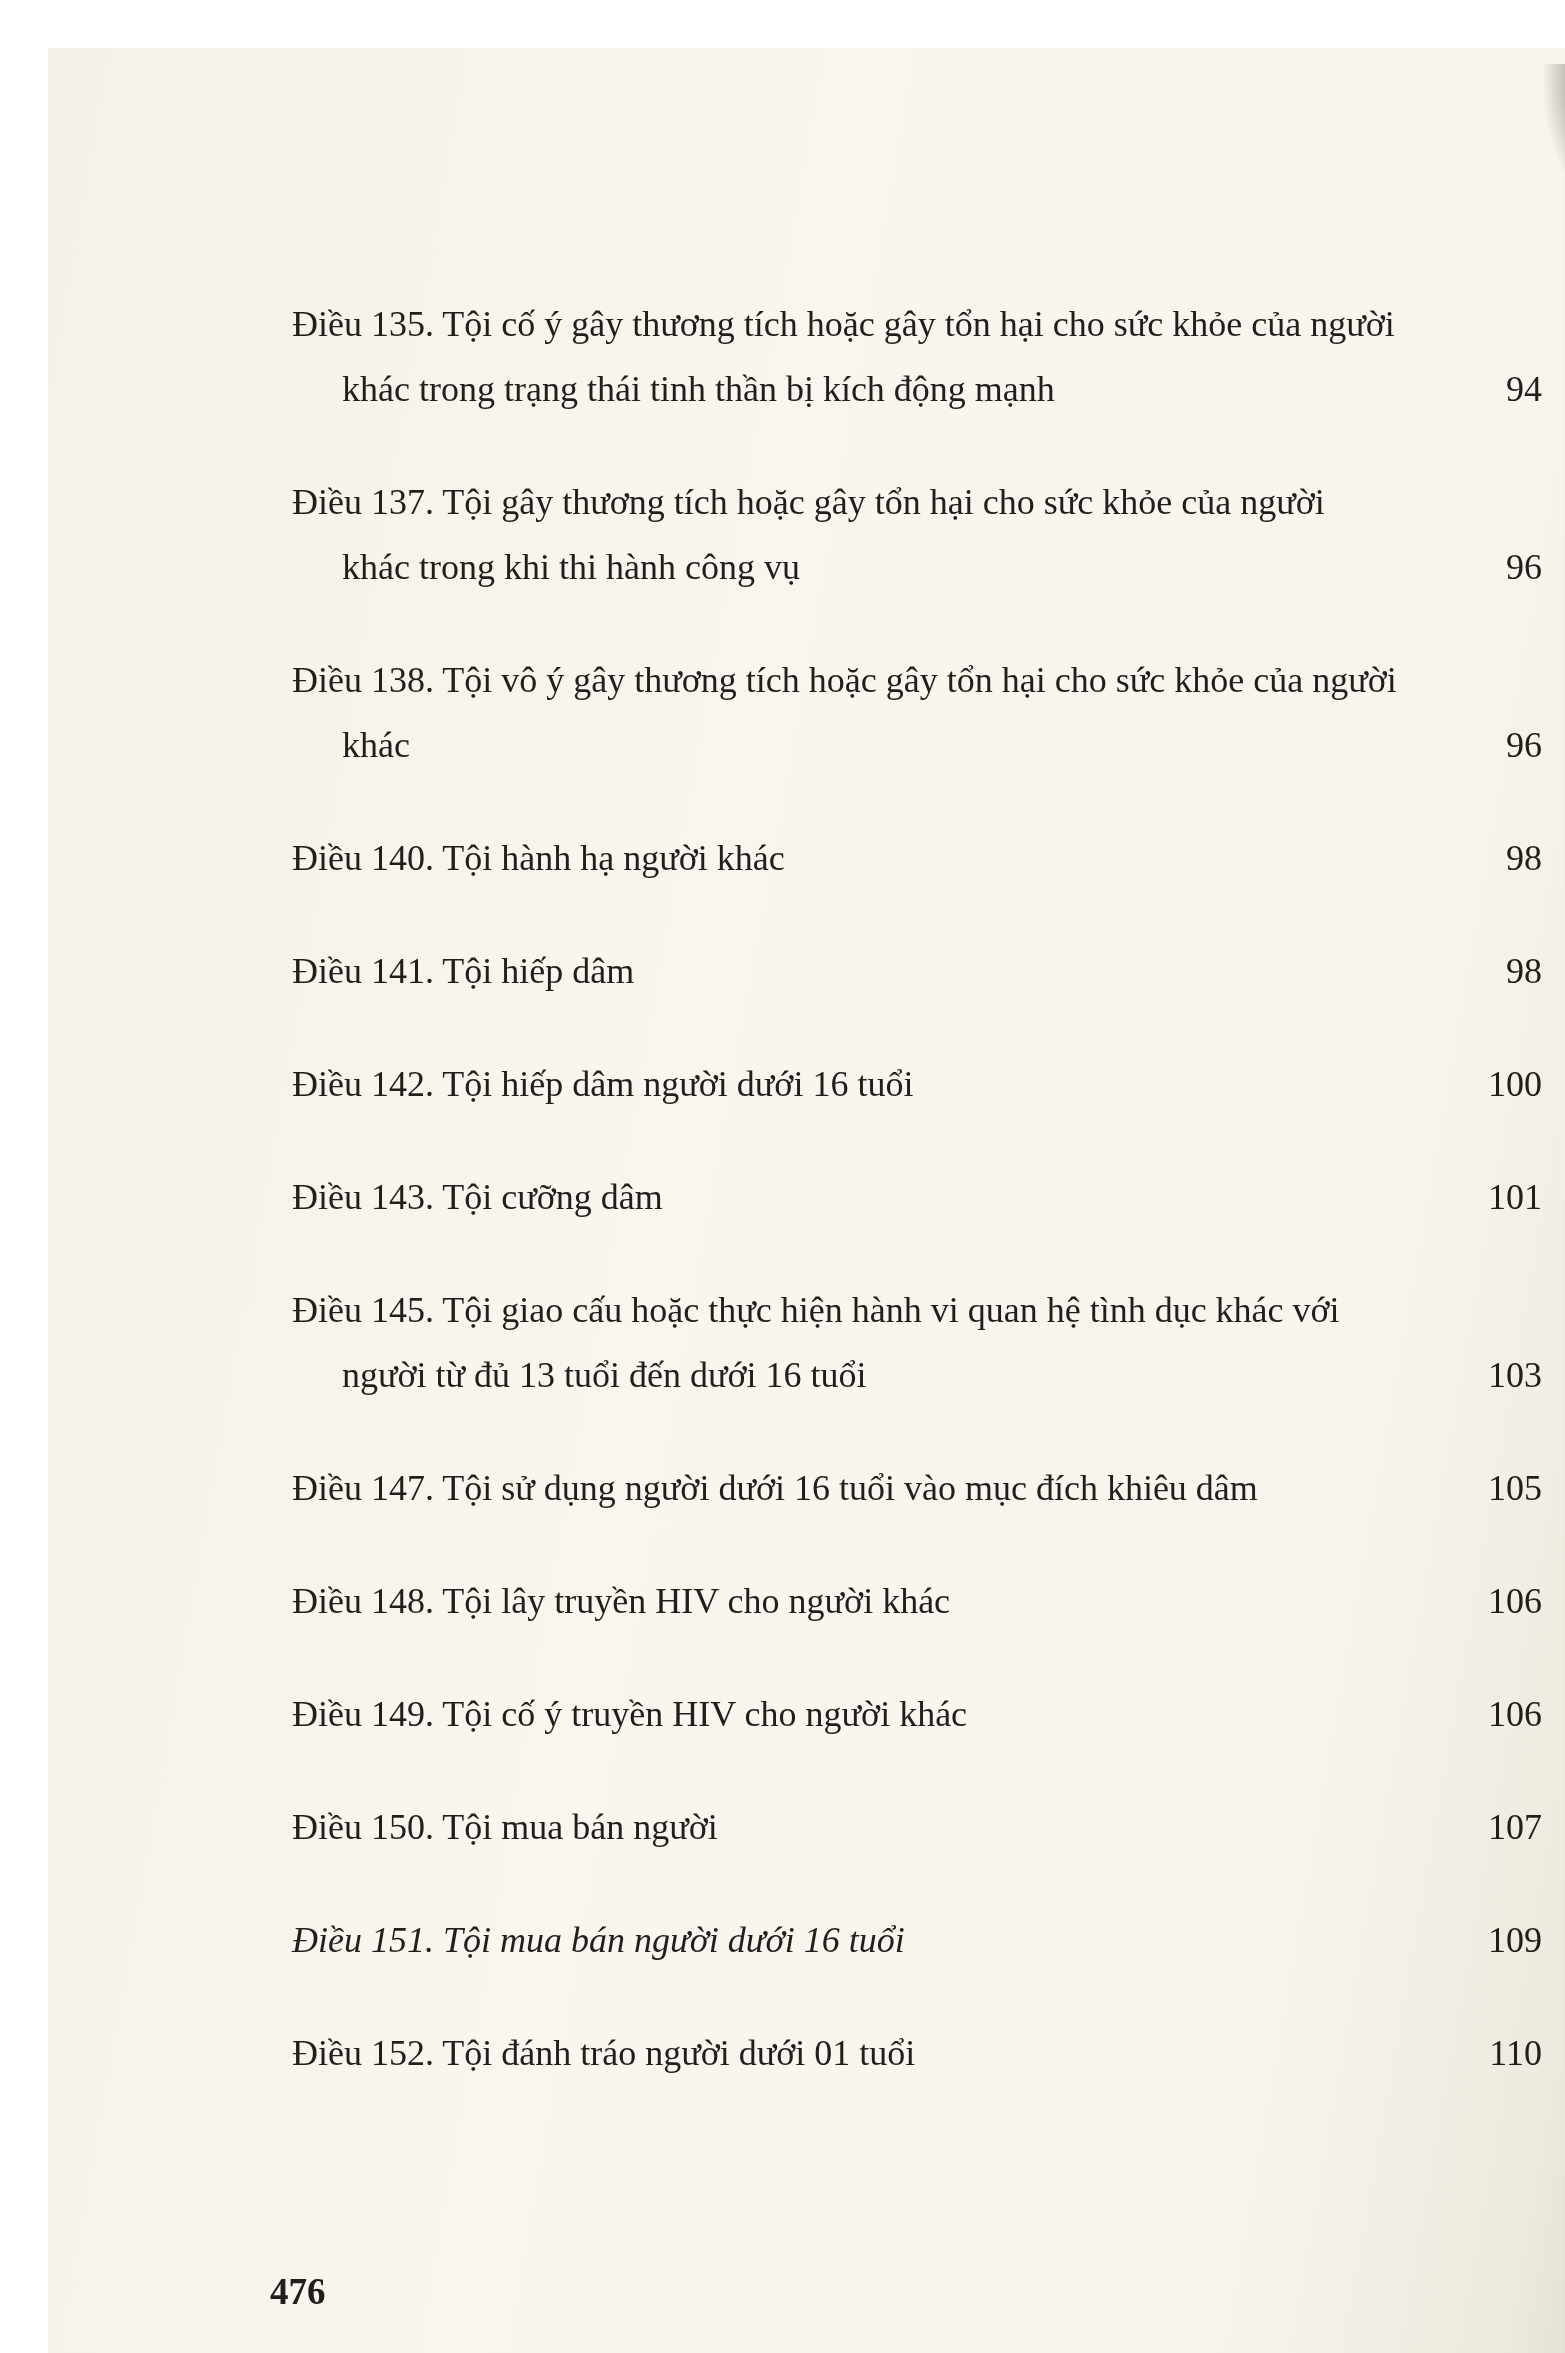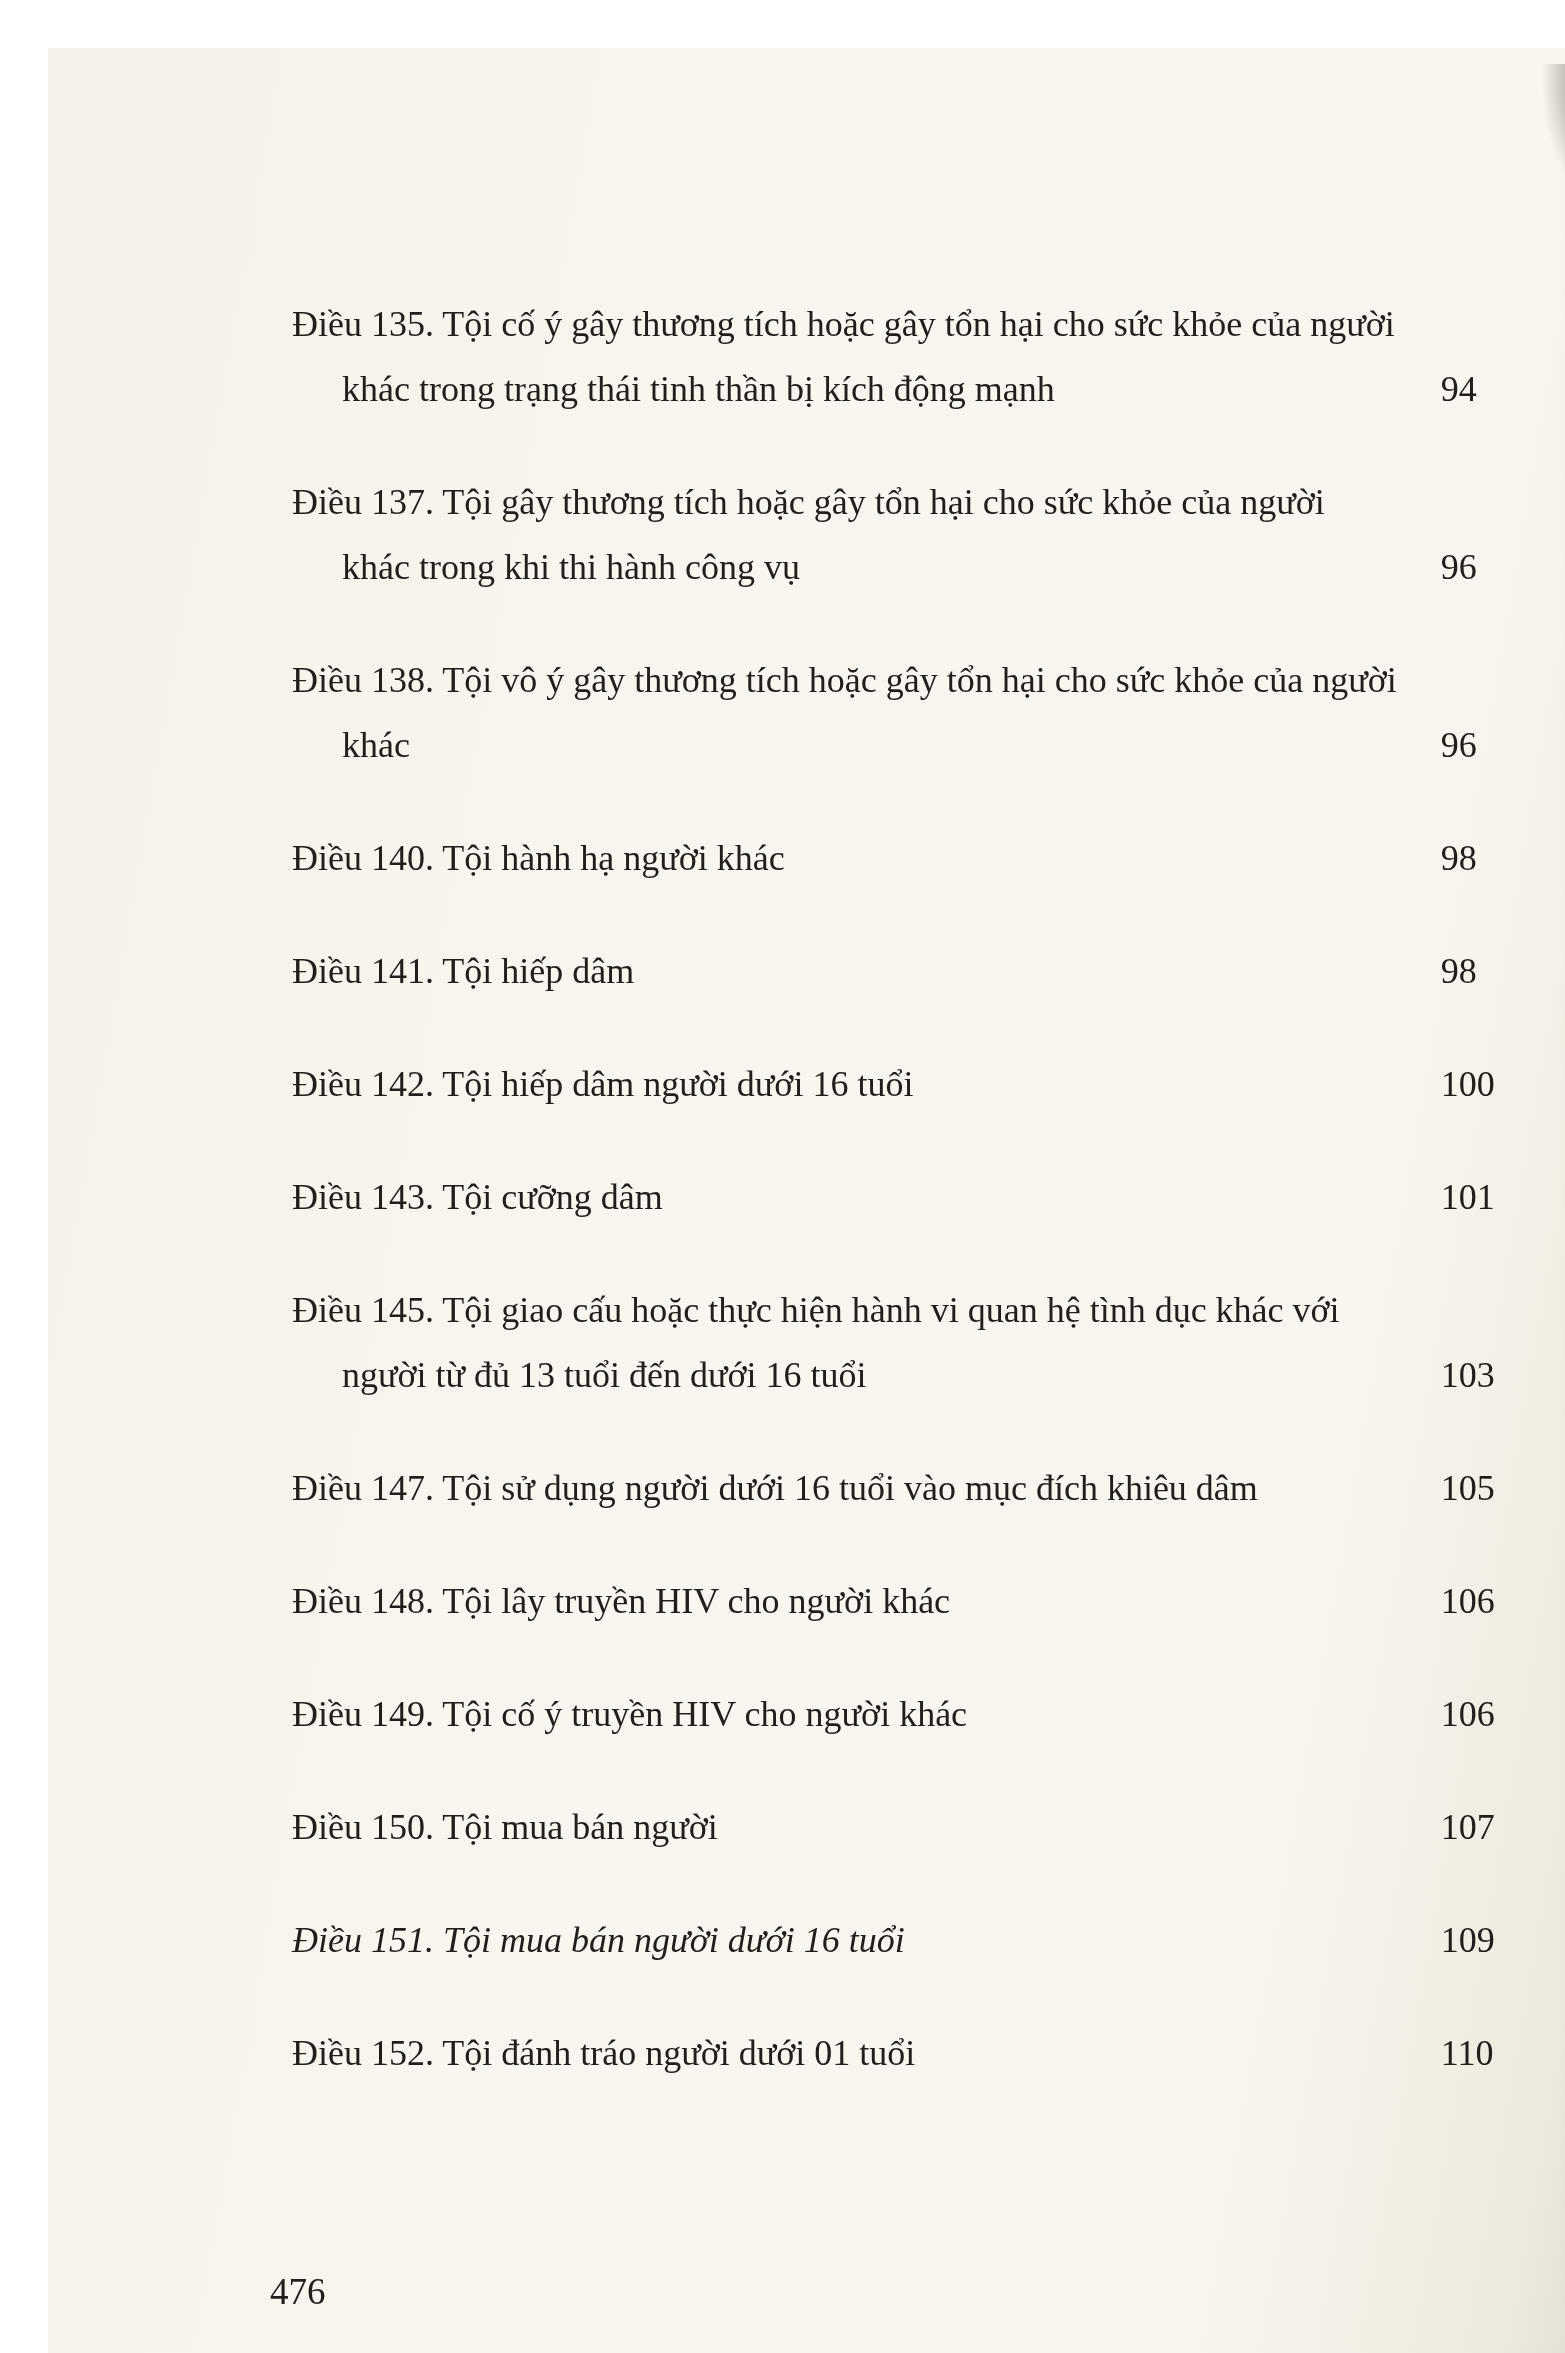--- a/index.html
+++ b/index.html
@@ -43,33 +43,35 @@
   }
 
   .entry-text {
     flex: 1 1 auto;
     padding-left: 50px;
     text-indent: -50px;
   }
 
   .entry-page {
     flex: 0 0 109px;
+    text-align: right;
     padding-left: 7.8px;
   }
 
   .entry.italic .entry-text {
     font-style: italic;
   }
 
   .footer-num {
     position: absolute;
     left: 206px;
     top: 2195px;
     font-size: 37px;
     line-height: 65px;
+    font-weight: bold;
   }
 
   .corner-curl {
     position: absolute;
     top: 0;
     right: 0;
     width: 54px;
     height: 132px;
     background: radial-gradient(ellipse at 100% 10%, #b7b4ae 0%, #c9c6bf 45%, rgba(201,198,191,0) 72%);
     border-bottom-left-radius: 54px;

